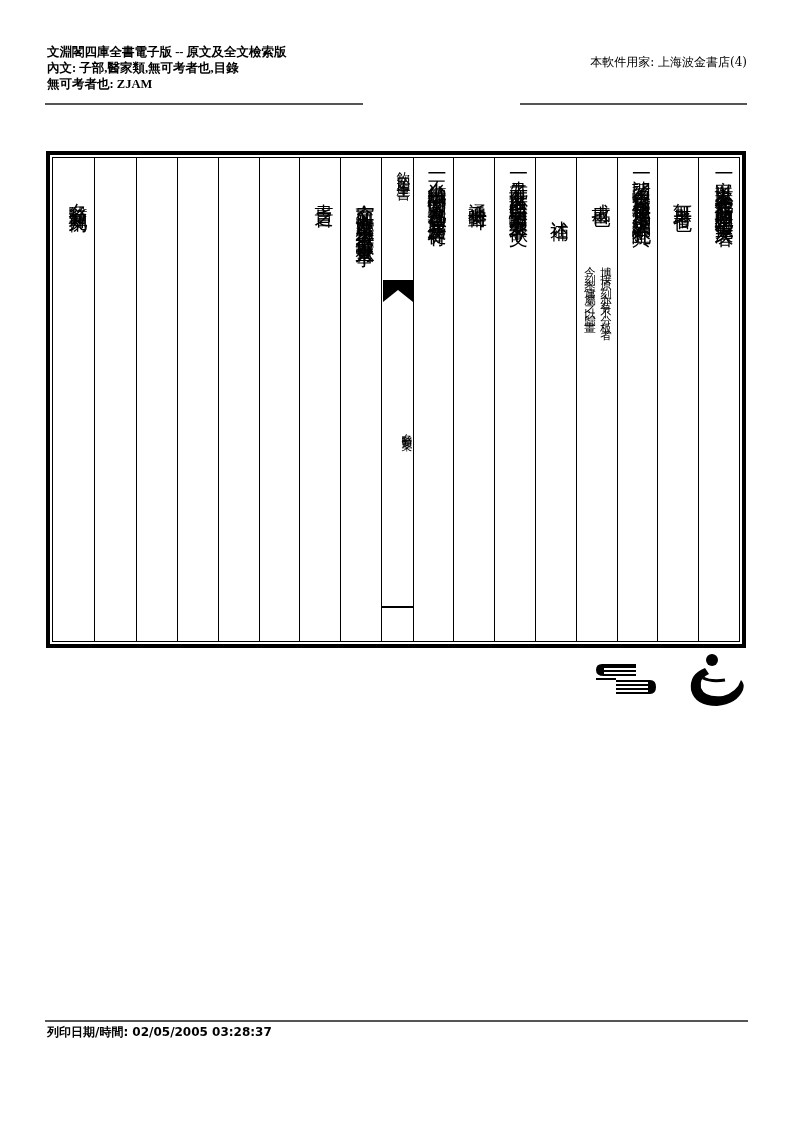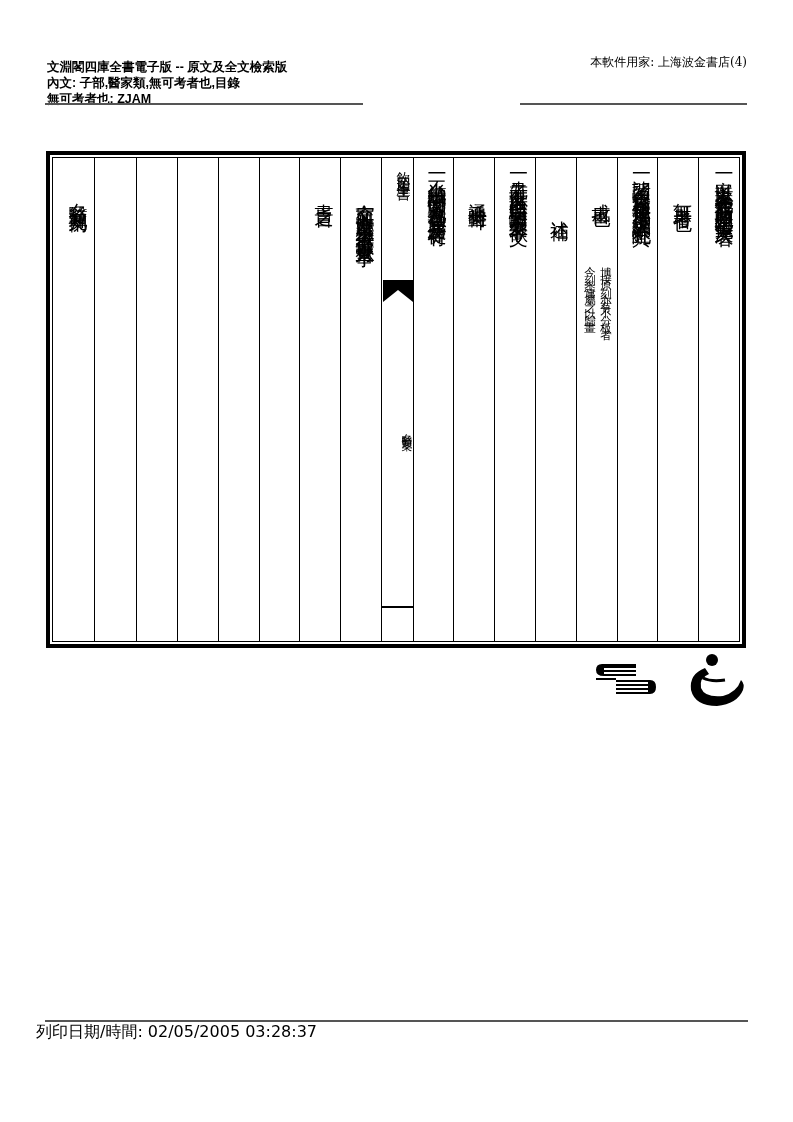--- a/index.html
+++ b/index.html
@@ -1,20 +1,20 @@
 <!DOCTYPE html>
 <html><head>
 <meta charset="utf-8">
 <style>
   html, body { margin: 0; padding: 0; background: #ffffff; }
   body { width: 793px; height: 1122px; position: relative; overflow: hidden;
          font-family: "DejaVu Serif", "Liberation Serif", serif; color: #000; }
 
   
-  .hdr-left { position: absolute; left: 47px; top: 59px; font-family: Liberation Sans, sans-serif;
+  .hdr-left { position: absolute; left: 47px; top: 44px; font-family: Liberation Serif, serif;
               font-weight: bold; font-size: 12.5px; line-height: 16px; }
   .hdr-right { position: absolute; right: 46px; top: 50px; text-align: left;
                font-family: "DejaVu Serif", "Liberation Serif", serif; font-size: 12px; line-height: 24px; }
   .hdr-right .l1 { padding-left: 18px; text-align: right; }
   .hdr-rule-l { position: absolute; left: 45px; top: 103px; width: 318px; height: 2px; background: #555; }
   .hdr-rule-r { position: absolute; left: 520px; top: 103px; width: 227px; height: 2px; background: #555; }
 
   
   .frame-outer { position: absolute; left: 46px; top: 151px; width: 700px; height: 497px;
                  box-sizing: border-box; border: 4px solid #000; }
@@ -43,22 +43,22 @@
 
   .note { position: absolute; writing-mode: vertical-rl; text-orientation: upright;
           font-size: 11.5px; letter-spacing: 7px; }
 
   
   .logo-s { position: absolute; left: 594px; top: 662px; width: 64px; height: 34px; }
   .logo-c { position: absolute; left: 685px; top: 652px; width: 62px; height: 56px; }
 
   
   .ftr-rule { position: absolute; left: 45px; top: 1020px; width: 703px; height: 2px; background: #555; }
-  .ftr { position: absolute; left: 36px; top: 1024px; font-family: "DejaVu Sans", "Liberation Sans", sans-serif;
-         font-weight: normal; font-size: 16px; line-height: 16px; }
+  .ftr { position: absolute; left: 47px; top: 1024px; font-family: "DejaVu Sans", "Liberation Sans", sans-serif;
+         font-weight: bold; font-size: 12px; line-height: 16px; }
 </style>
 </head>
 <body>
 
 <div class="hdr-left">
   <div>文淵閣四庫全書電子版 -- 原文及全文檢索版</div>
   <div>內文: 子部,醫家類,無可考者也,目錄</div>
   <div>無可考者也: ZJAM</div>
 </div>
 <div class="hdr-rule-l"></div>

